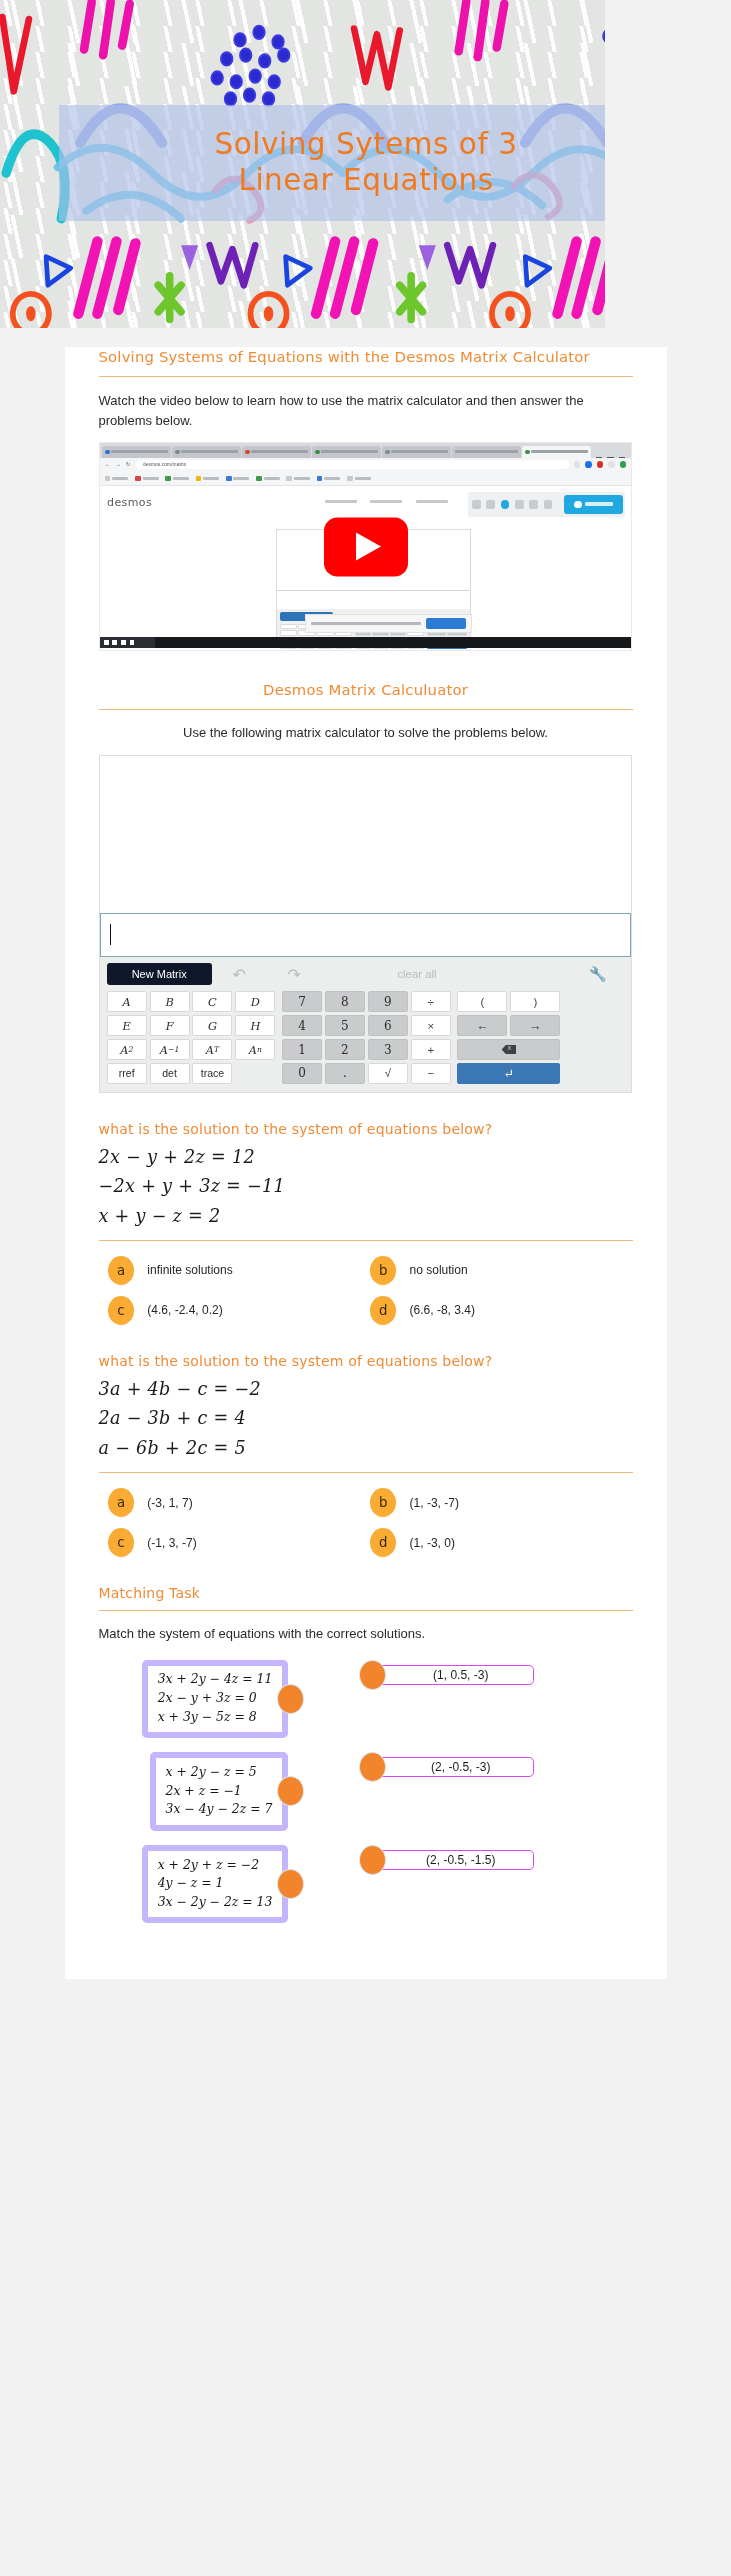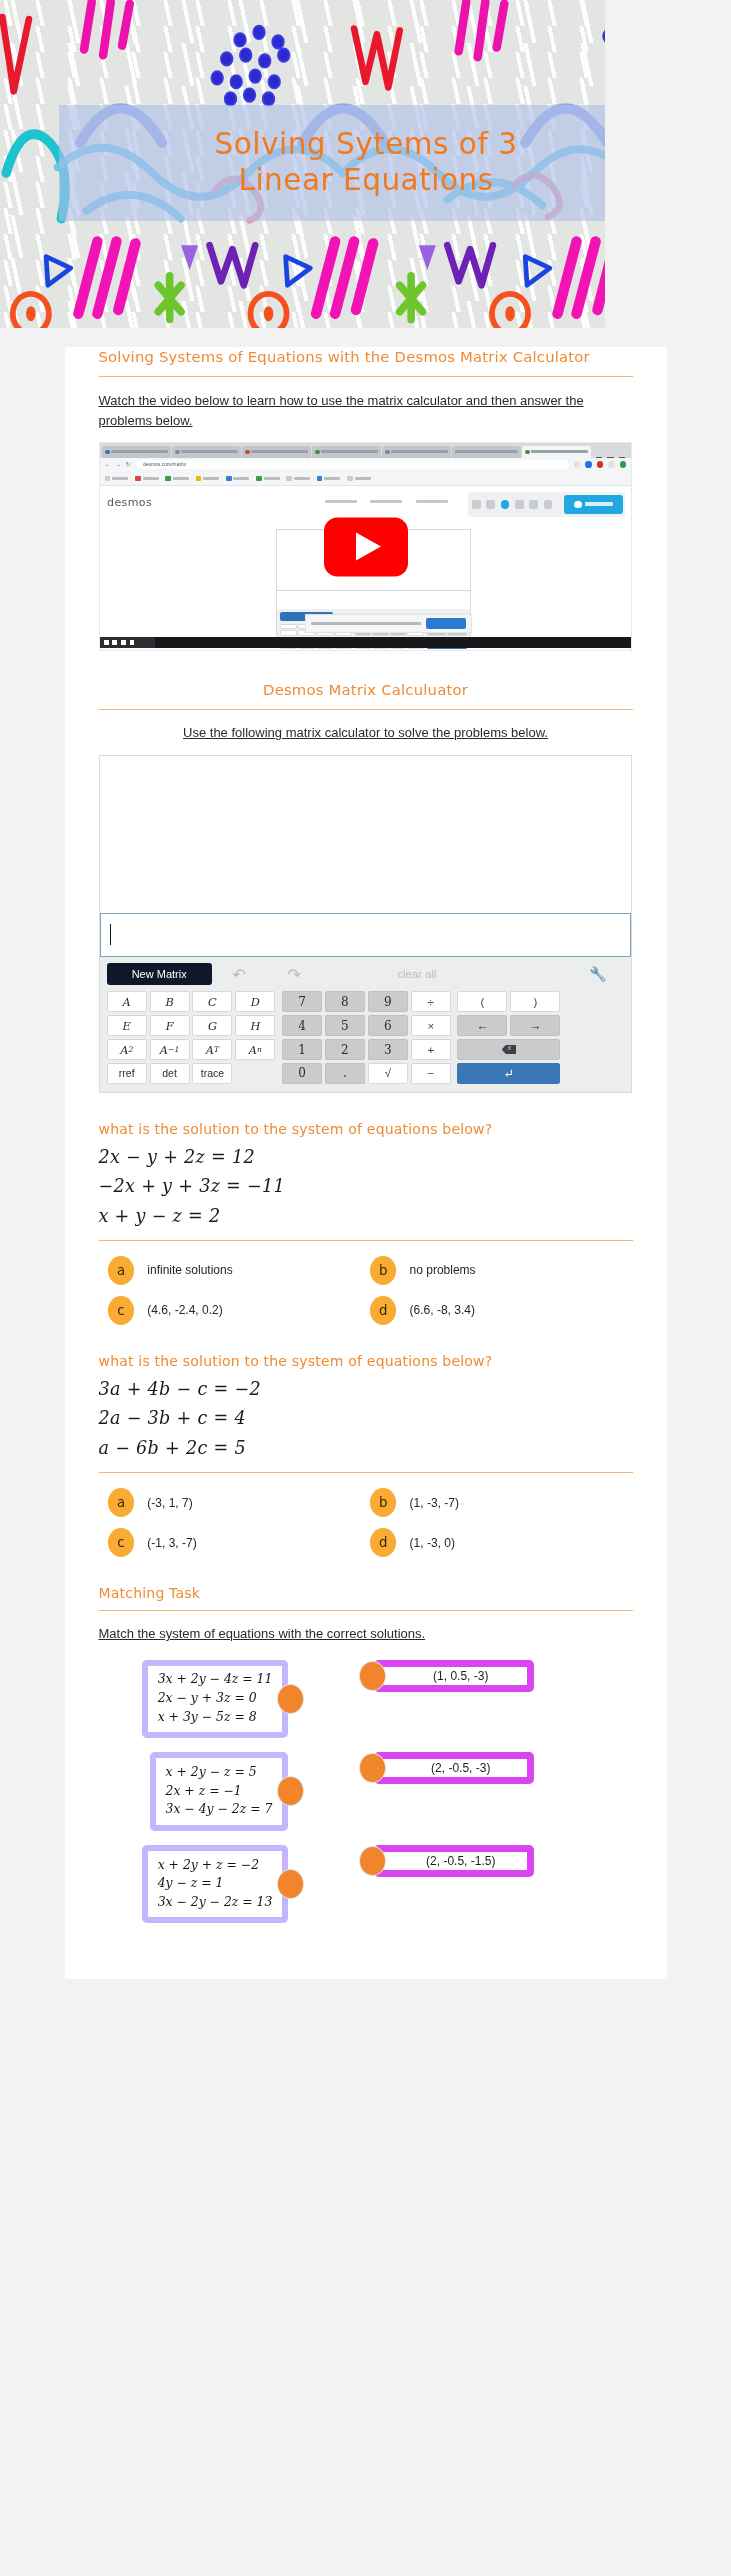--- a/index.html
+++ b/index.html
@@ -80,21 +80,20 @@
   .rule{
     height:1px;
     background:#f0b97c;
     margin:9.5px 0 0 0;
   }
   p.body{
     font-size:13px;
     color:#2a2a2a;
     line-height:1.55;
     margin:13.3px 0 11.4px 0;
-    text-decoration:underline;
   }
   p.body.center{text-align:center;}
 
   
   .video{
     position:relative;
     width:533px;
     height:209px;
     margin:3.8px auto 0 auto;
     background:#fdfdfd;
@@ -238,21 +237,21 @@
     white-space:nowrap;
   }
   .m-dot{
     width:25px;height:28px;border-radius:50%;background:#f2852b;
     border:1px solid #dfe6ee;flex:none;position:relative;z-index:3;
   }
   .m-left .m-dot{margin-left:-11.4px;}
   .m-right{display:flex;align-items:center;margin-left:55px;position:relative;}
   .m-right .m-dot{margin-right:-11.4px;}
   .m-ansbox{
-    border:7px solid #d946ef;border-radius:4.8px;height:32px;width:160px;
+    border:1px solid #d946ef;border-radius:4.8px;height:20px;width:160px;
     display:flex;align-items:center;justify-content:center;
     font-size:12px;color:#1d1d1d;background:#fff;
     font-family:"Liberation Sans",sans-serif;
   }
   .m-right .m-ansbox{margin-left:0;padding-left:13.3px;box-sizing:border-box;}
 </style>
 </head>
 <body>
 
 <div class="page">
@@ -640,21 +639,21 @@
         <div class="eq">−2x + y + 3z = −11</div>
         <div class="eq">x + y − z = 2</div>
         <div class="q-rule"></div>
         <div class="opts">
           <div class="opt">
             <div class="bubble">a</div>
             <div class="opt-text">infinite solutions</div>
           </div>
           <div class="opt">
             <div class="bubble">b</div>
-            <div class="opt-text">no problems</div>
+            <div class="opt-text">no solution</div>
           </div>
           <div class="opt">
             <div class="bubble">c</div>
             <div class="opt-text">(4.6, -2.4, 0.2)</div>
           </div>
           <div class="opt">
             <div class="bubble">d</div>
             <div class="opt-text">(6.6, -8, 3.4)</div>
           </div>
         </div>

